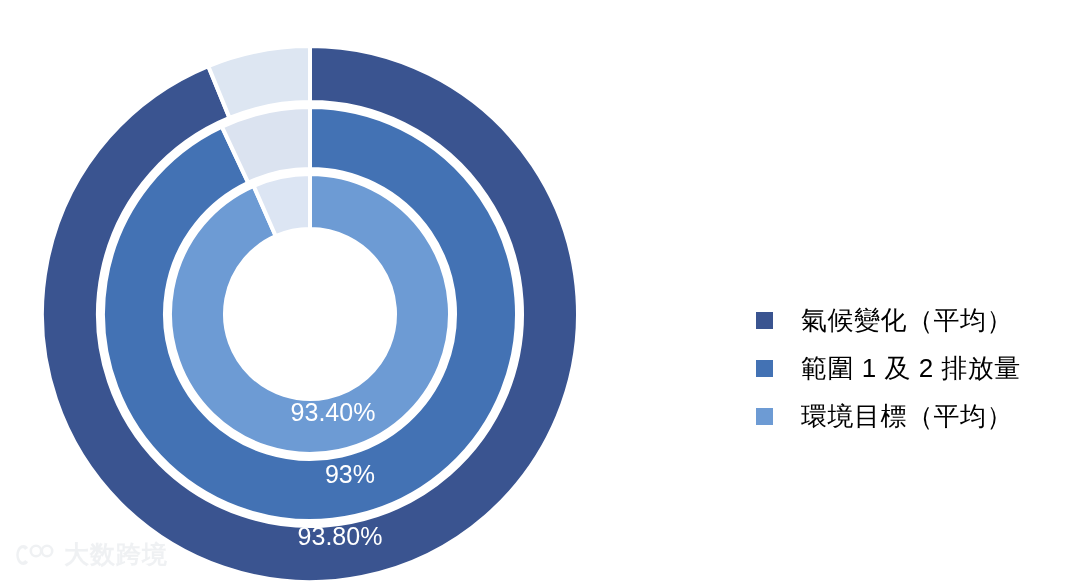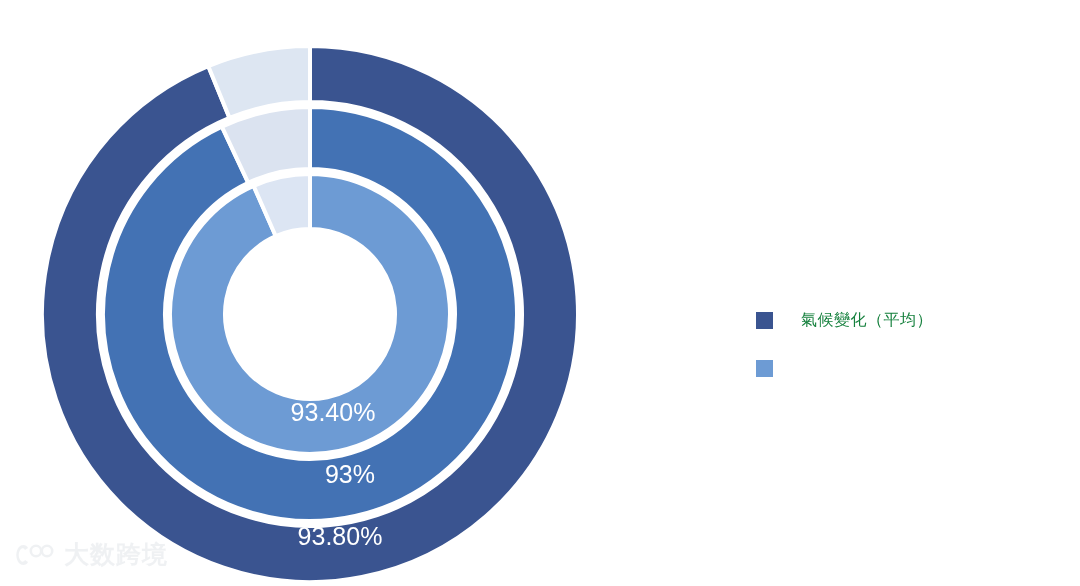--- a/index.html
+++ b/index.html
@@ -50,22 +50,22 @@
 
   .legend-swatch {
     width: 17px;
     height: 17px;
     flex: 0 0 auto;
     margin-right: 28px;
   }
 
   .legend-label {
     font-family: "Liberation Sans", "DejaVu Sans", sans-serif;
-    font-size: 16px;
-    color: #15803d;
+    font-size: 26px;
+    color: #000000;
     white-space: nowrap;
     letter-spacing: 0.5px;
   }
 
   #watermark {
     position: absolute;
     left: 14px;
     top: 538px;
     display: flex;
     align-items: center;
@@ -106,21 +106,26 @@
       </g>
   </svg>
 </div>
 
 <div id="legend">
   <div class="legend-row">
     <span class="legend-swatch" style="background: rgb(58, 84, 144);"></span>
     <span class="legend-label">氣候變化（平均）</span>
   </div>
   <div class="legend-row">
+    <span class="legend-swatch" style="background: rgb(67, 114, 180);"></span>
+    <span class="legend-label">範圍 1 及 2 排放量</span>
+  </div>
+  <div class="legend-row">
     <span class="legend-swatch" style="background: rgb(109, 155, 212);"></span>
+    <span class="legend-label">環境目標（平均）</span>
   </div>
 </div>
 
 <div id="watermark">
   <svg class="wm-mark" viewBox="0 0 42 30">
     <path d="M6 6 C1 10, 1 20, 6 24 C9 26, 13 25, 14 22 L11 20 C10 22, 8 22, 7 21 C4 18, 4 12, 7 9 C8 8, 10 8, 11 10 L14 8 C13 5, 9 4, 6 6 Z" fill="#e3e6ea"></path>
     <circle cx="22" cy="11" r="5.2" fill="none" stroke="#e3e6ea" stroke-width="2.6"></circle>
     <circle cx="33" cy="11" r="5.2" fill="none" stroke="#e3e6ea" stroke-width="2.6"></circle>
   </svg>
   <span class="wm-text" style="color: rgb(227, 230, 234);">大数跨境</span>

